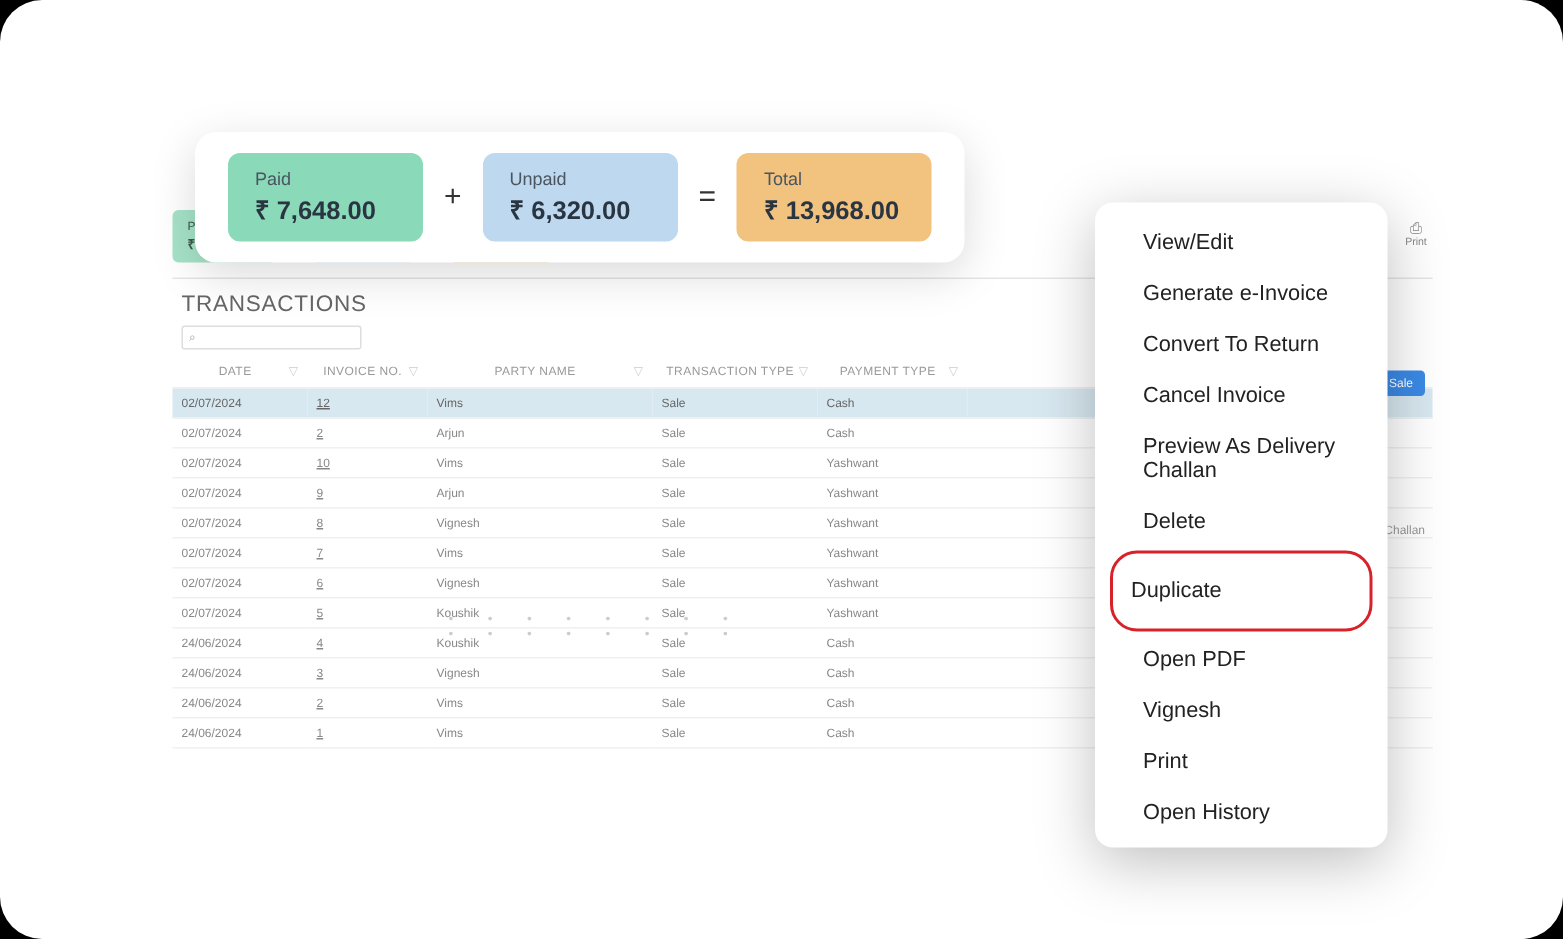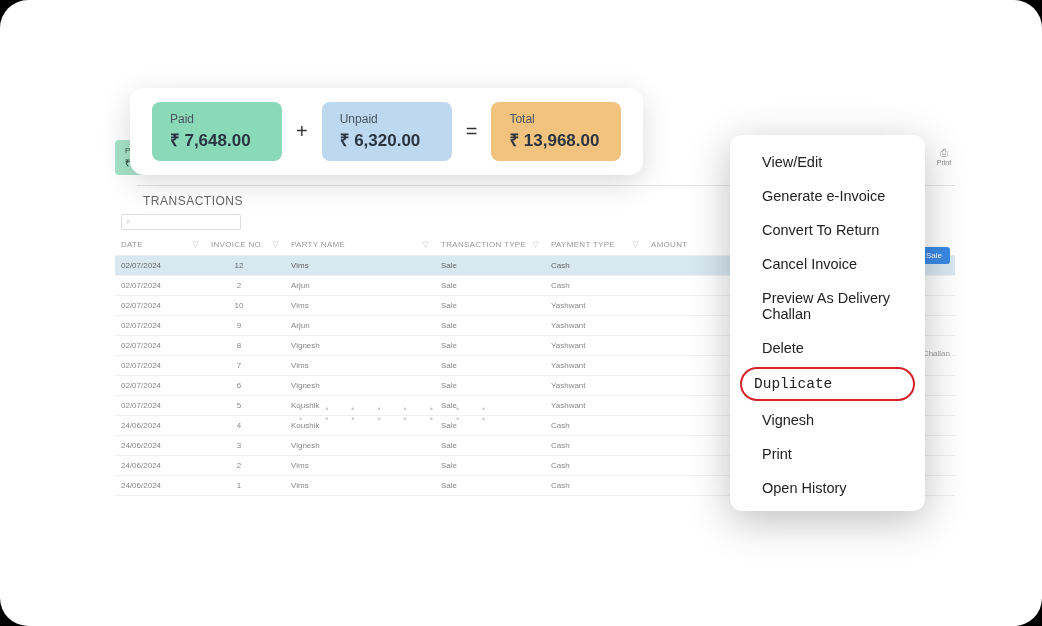--- a/index.html
+++ b/index.html
@@ -37,64 +37,63 @@
   min-width: 70px;
 }
 .bg-card-paid { background: #a6e3c8; color: #3a5a4a; }
 .bg-card-unpaid { background: #c8dcf0; color: #445a70; }
 .bg-card-total { background: #f0c98a; color: #6a5230; }
 .bg-card-label { font-size: 8px; }
 .bg-card-value { font-size: 9px; font-weight: 600; margin-top: 1px; }
 .bg-op { font-size: 10px; color: #888; }
 
 .bg-trans-title {
-  font-size: 12px;
+  font-size: 15px;
   color: #666;
   letter-spacing: 0.5px;
   padding: 8px 6px 4px;
   border-top: 1px solid #e5e5e5;
-  margin-left: 22px;
 }
 .bg-search {
   width: 120px;
   height: 16px;
   border: 1px solid #ddd;
   border-radius: 2px;
   background: #fff;
   margin: 2px 6px 4px;
   font-size: 8px;
   padding: 0 4px;
   color: #aaa;
   line-height: 14px;
 }
 .bg-table {
   width: 100%;
   border-collapse: collapse;
 }
 .bg-table th {
-  text-align: left;
+  text-align: center;
   font-size: 8px;
   color: #999;
   font-weight: 500;
   padding: 6px;
   border-bottom: 1px solid #eee;
   text-transform: uppercase;
   letter-spacing: 0.3px;
 }
 .bg-table td {
   font-size: 8px;
   color: #888;
   padding: 5px 6px;
   border-bottom: 1px solid #f0f0f0;
 }
 .bg-table tr.highlight td {
   background: #d8e8f0;
   color: #666;
 }
-.bg-table td.invno { text-align: center; padding-right: 18px; }
+.bg-table td.invno { text-align: left; padding-right: 18px; text-decoration: underline; }
 .bg-filter-icon { color: #ccc; float: right; font-size: 8px; }
 
 .bg-toolbar {
   position: absolute;
   top: 147px;
   right: 88px;
   display: flex;
   align-items: center;
   gap: 4px;
 }
@@ -176,22 +175,21 @@
 .ctx-item {
   padding: 9px 32px;
   font-size: 14.5px;
   color: #222;
   cursor: pointer;
 }
 .ctx-item.highlighted {
   border: 2px solid #d8222a;
   border-radius: 18px;
   margin: 2px 10px;
-  padding: 7px 12px;
-  font-family: Liberation Mono, monospace;
+  padding: 17px 12px;
 }
 </style>
 </head>
 <body>
 
 <div class="main-container">
 
   <div class="bg-app">
     <div class="bg-summary-row">
       <div class="bg-card bg-card-paid">
@@ -360,18 +358,19 @@
   </div>
 
   <div class="ctx-menu" id="ctx-menu">
       <div class="ctx-item">View/Edit</div>
       <div class="ctx-item">Generate e-Invoice</div>
       <div class="ctx-item">Convert To Return</div>
       <div class="ctx-item">Cancel Invoice</div>
       <div class="ctx-item">Preview As Delivery Challan</div>
       <div class="ctx-item">Delete</div>
       <div class="ctx-item highlighted">Duplicate</div>
+      <div class="ctx-item">Open PDF</div>
       <div class="ctx-item">Vignesh</div>
       <div class="ctx-item">Print</div>
       <div class="ctx-item">Open History</div>
     </div>
 
 </div>
 
 </body></html>

